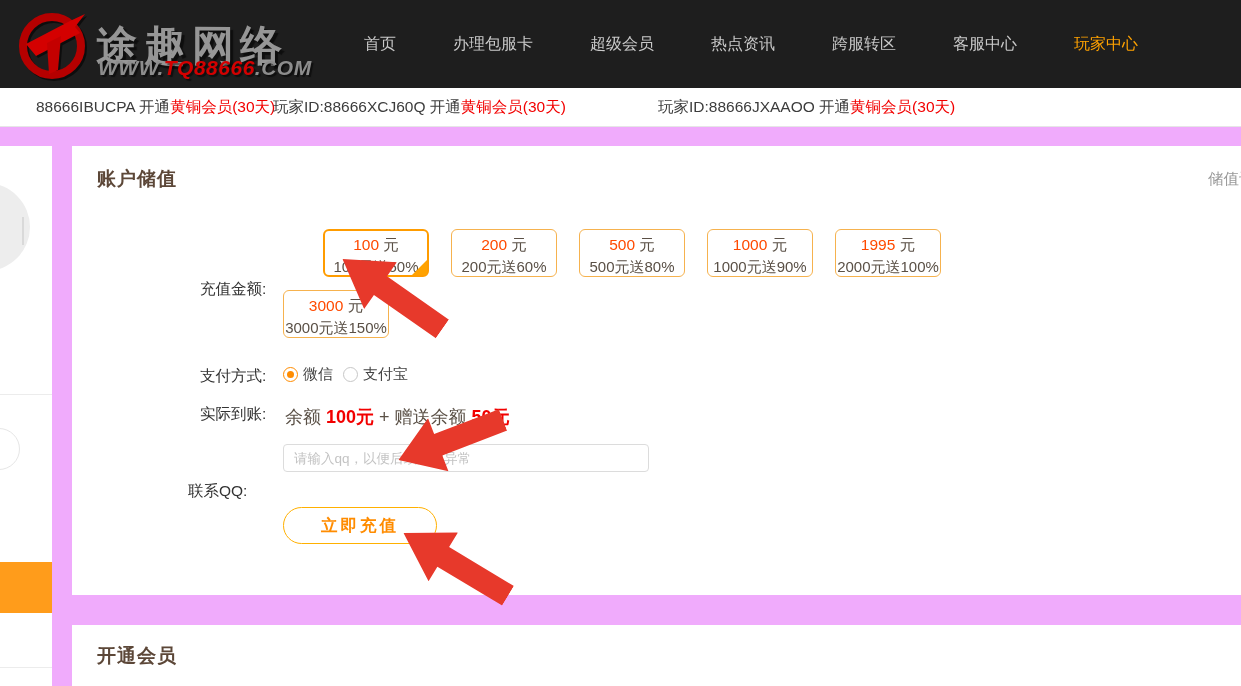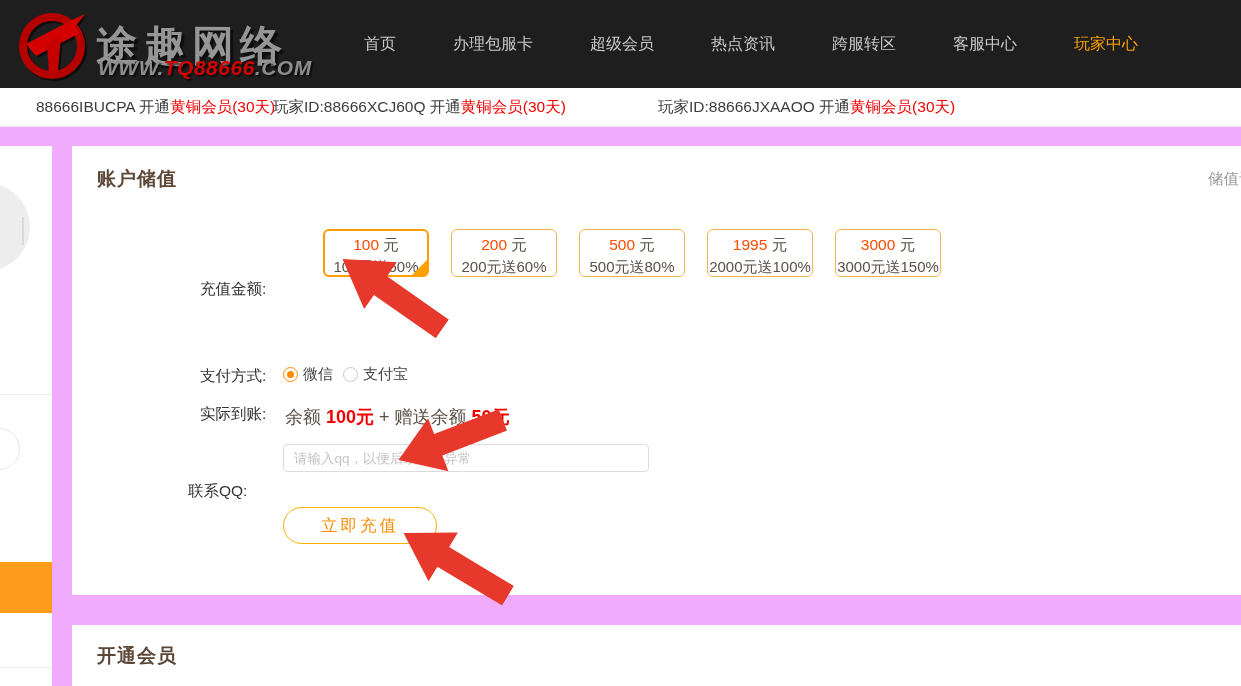--- a/index.html
+++ b/index.html
@@ -53,21 +53,21 @@
   .pay-group { position:absolute; left:211px; top:219px; display:flex; align-items:center; gap:10px; }
   .radio { width:15px; height:15px; border-radius:50%; border:1px solid #c7c7c7; background:#fff; position:relative; display:inline-block; cursor:pointer; }
   .radio.checked { border-color:#ff8c00; }
   .radio.checked::after { content:""; position:absolute; inset:3px; border-radius:50%; background:#ff8c00; }
   .pay-opt { display:flex; align-items:center; gap:5px; }
   .pay-label { font-size:15px; color:#444; }
   .arrival { position:absolute; left:213px; top:259px; font-size:18px; color:#5a5046; }
   .arrival b { color:#f20000; }
   .qq-input { position:absolute; left:211px; top:298px; width:366px; height:28px; border:1px solid #dcdcdc; border-radius:4px; font-size:13.5px; color:#333; padding:0 10px; outline:none; font-family:inherit; }
   .qq-input::placeholder { color:#c3c3c3; }
-  .submit-btn { position:absolute; left:211px; top:361px; width:154px; height:37px; border:1px solid #ffb000; border-radius:19px; background:#fff; color:#ff8c00; font-size:16.5px; font-weight:normal; letter-spacing:3px; cursor:pointer; font-family:inherit; }
+  .submit-btn { position:absolute; left:211px; top:361px; width:154px; height:37px; border:1px solid #ffb000; border-radius:19px; background:#fff; color:#ff8c00; font-size:16.5px; font-weight:bold; letter-spacing:3px; cursor:pointer; font-family:inherit; }
 
   
   .ann-arrow { position:absolute; width:57px; height:122px; background:#e7392b; transform-origin:50% 0;
     clip-path:polygon(50% 0%, 100% 38%, 70% 38%, 70% 100%, 30% 100%, 30% 38%, 0% 38%); }
 </style>
 </head>
 <body>
 
 <div class="stage">
 
@@ -122,20 +122,24 @@
       </div>
       <div class="card">
         <div class="card-line1"><span class="amt">200</span> <span>元</span></div>
         <div class="card-line2">200元送60%</div>
       </div>
       <div class="card">
         <div class="card-line1"><span class="amt">500</span> <span>元</span></div>
         <div class="card-line2">500元送80%</div>
       </div>
       <div class="card">
+        <div class="card-line1"><span class="amt">1000</span> <span>元</span></div>
+        <div class="card-line2">1000元送90%</div>
+      </div>
+      <div class="card">
         <div class="card-line1"><span class="amt">1995</span> <span>元</span></div>
         <div class="card-line2">2000元送100%</div>
       </div>
       <div class="card">
         <div class="card-line1"><span class="amt">3000</span> <span>元</span></div>
         <div class="card-line2">3000元送150%</div>
       </div>
     </div>
 
     <label class="flabel" style="left:128px; top:220px;">支付方式:</label>

